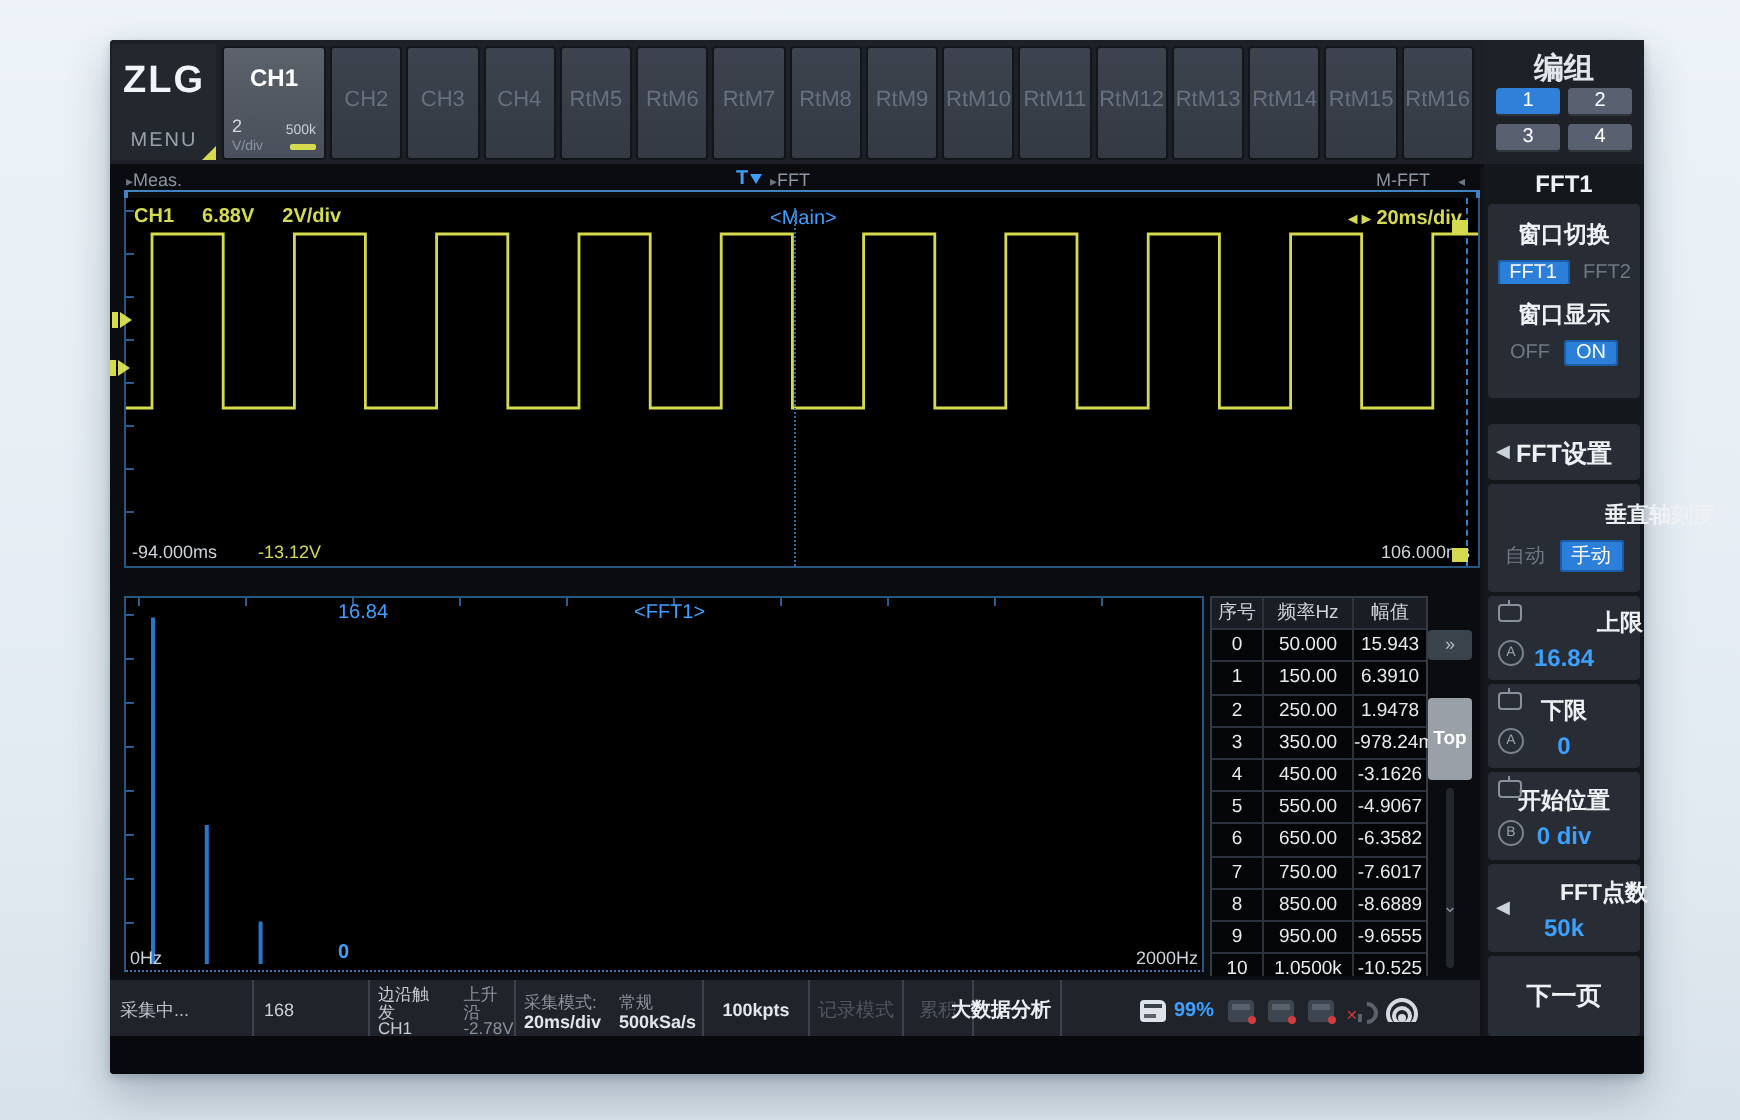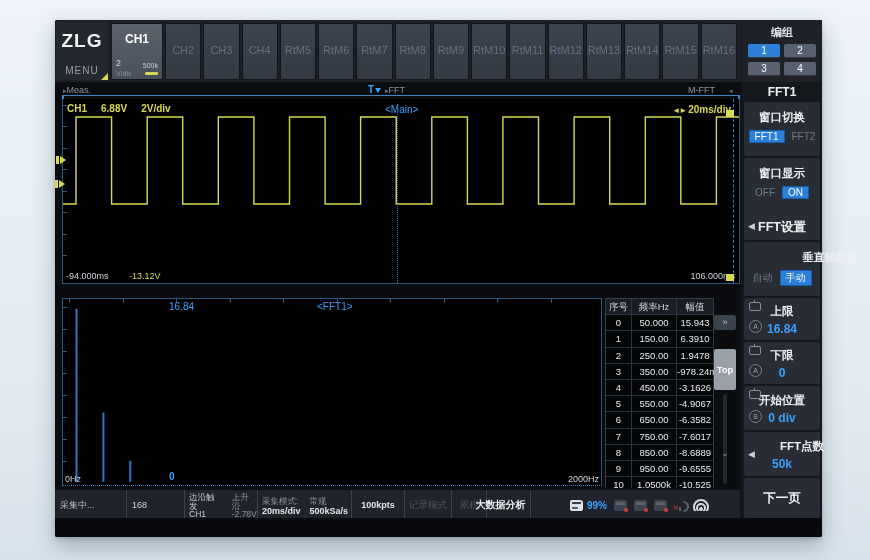--- a/index.html
+++ b/index.html
@@ -24,21 +24,21 @@
   .tabs{position:absolute;left:56px;top:3px;width:628px;height:57px;display:flex;}
   .tab{position:relative;flex:1;margin-right:2px;background:linear-gradient(180deg,#3d434e,#343a44);border:1px solid #12151a;border-radius:2px;cursor:pointer;}
   .tab .tab-label{position:absolute;left:0;top:20px;width:100%;text-align:center;font-size:11px;color:#67707e;}
   .tab.active{flex:0 0 50px;background:linear-gradient(180deg,#5b626c,#49505b);background:linear-gradient(180deg,#5b626c,#49505b);}
   .tab.active .tab-label{top:8px;font-size:12px;font-weight:bold;color:#fff;}
   .tab-scale{position:absolute;left:4px;bottom:11px;font-size:9px;color:#d3d8de;}
   .tab-unit{position:absolute;left:4px;bottom:2px;font-size:7px;color:#8a93a0;}
   .tab-depth{position:absolute;right:4px;bottom:10px;font-size:7px;color:#c8cdd3;}
   .tab-bar{position:absolute;right:4px;bottom:4px;width:13px;height:3px;background:#d6da4f;border-radius:1px;}
   .grouping{position:absolute;left:687px;top:0;width:80px;height:60px;background:#1e2228;}
-  .g-title{position:absolute;left:0;top:5px;width:100%;text-align:center;color:#e2e6ea;font-size:11px;font-weight:bold;}
+  .g-title{position:absolute;left:0;top:5px;width:100%;text-align:center;color:#e2e6ea;font-size:15px;font-weight:bold;}
   .g-grid{position:absolute;left:4px;top:22px;width:72px;display:flex;flex-wrap:wrap;}
   .g-btn{width:32px;height:13px;margin:2px;background:#596170;color:#fff;font-size:10px;line-height:13px;text-align:center;border-radius:2px;cursor:pointer;border-bottom:1px solid #30353d;}
   .g-btn.active{background:#2f80d8;}
   
   .main{position:absolute;left:0;top:62px;width:685px;height:406px;background:#0a0c10;}
   .ov-label{position:absolute;top:3px;font-size:9px;color:#8d95a0;}
   .ov-label .tri{color:#6d7683;font-size:7px;}
   .t-marker{position:absolute;left:313px;top:2px;color:#3da0ff;font-size:10px;font-weight:bold;cursor:pointer;}
   .t-marker .t-tri{display:inline-block;width:0;height:0;border-top:5px solid #3da0ff;border-left:3px solid transparent;border-right:3px solid transparent;margin-left:1px;}
   .ovbar{position:absolute;left:7px;top:13px;width:674px;height:4px;border-top:1px solid #3f83c4;border-bottom:1px solid #3f83c4;border-left:2px solid #3f83c4;border-right:2px solid #3f83c4;cursor:pointer;}
@@ -410,21 +410,21 @@
       <div class="sb-head">FFT1</div>
 
       <div class="sec" style="top:20px;height:54px;">
         <div class="lab" style="margin-top:8px;">窗口切换</div>
         <div class="optrow">
           <span class="opt-on">FFT1</span>
           <span class="opt-off">FFT2</span>
         </div>
       </div>
 
-      <div class="sec" style="top:76px;height:57px;">
+      <div class="sec" style="top:60px;height:57px;">
         <div class="lab" style="margin-top:8px;">窗口显示</div>
         <div class="optrow">
           <span class="opt-off">OFF</span>
           <span class="opt-on">ON</span>
         </div>
       </div>
 
       <div class="sec" style="top:130px;height:28px;">
         <span class="chev-l">◀</span>
         <div class="lab" style="padding-top:7px;font-size:12.5px;">FFT设置</div>
@@ -434,21 +434,21 @@
         <div class="lab small-lab" style="margin-top:8px;padding-left:48px;">垂直轴刻度</div>
         <div class="optrow">
           <span class="opt-off">自动</span>
           <span class="opt-on">手动</span>
         </div>
       </div>
 
       <div class="sec" style="top:216px;height:42px;">
         <span class="knob"></span>
         <span class="circ" style="top:22px;">A</span>
-        <div class="lab" style="margin-top:6px;">上限</div>
+        <div class="lab" style="margin-top:6px;margin-left:28px;">上限</div>
         <div class="val">16.84</div>
       </div>
 
       <div class="sec" style="top:260px;height:42px;">
         <span class="knob"></span>
         <span class="circ" style="top:22px;">A</span>
         <div class="lab" style="margin-top:6px;">下限</div>
         <div class="val">0</div>
       </div>
 

